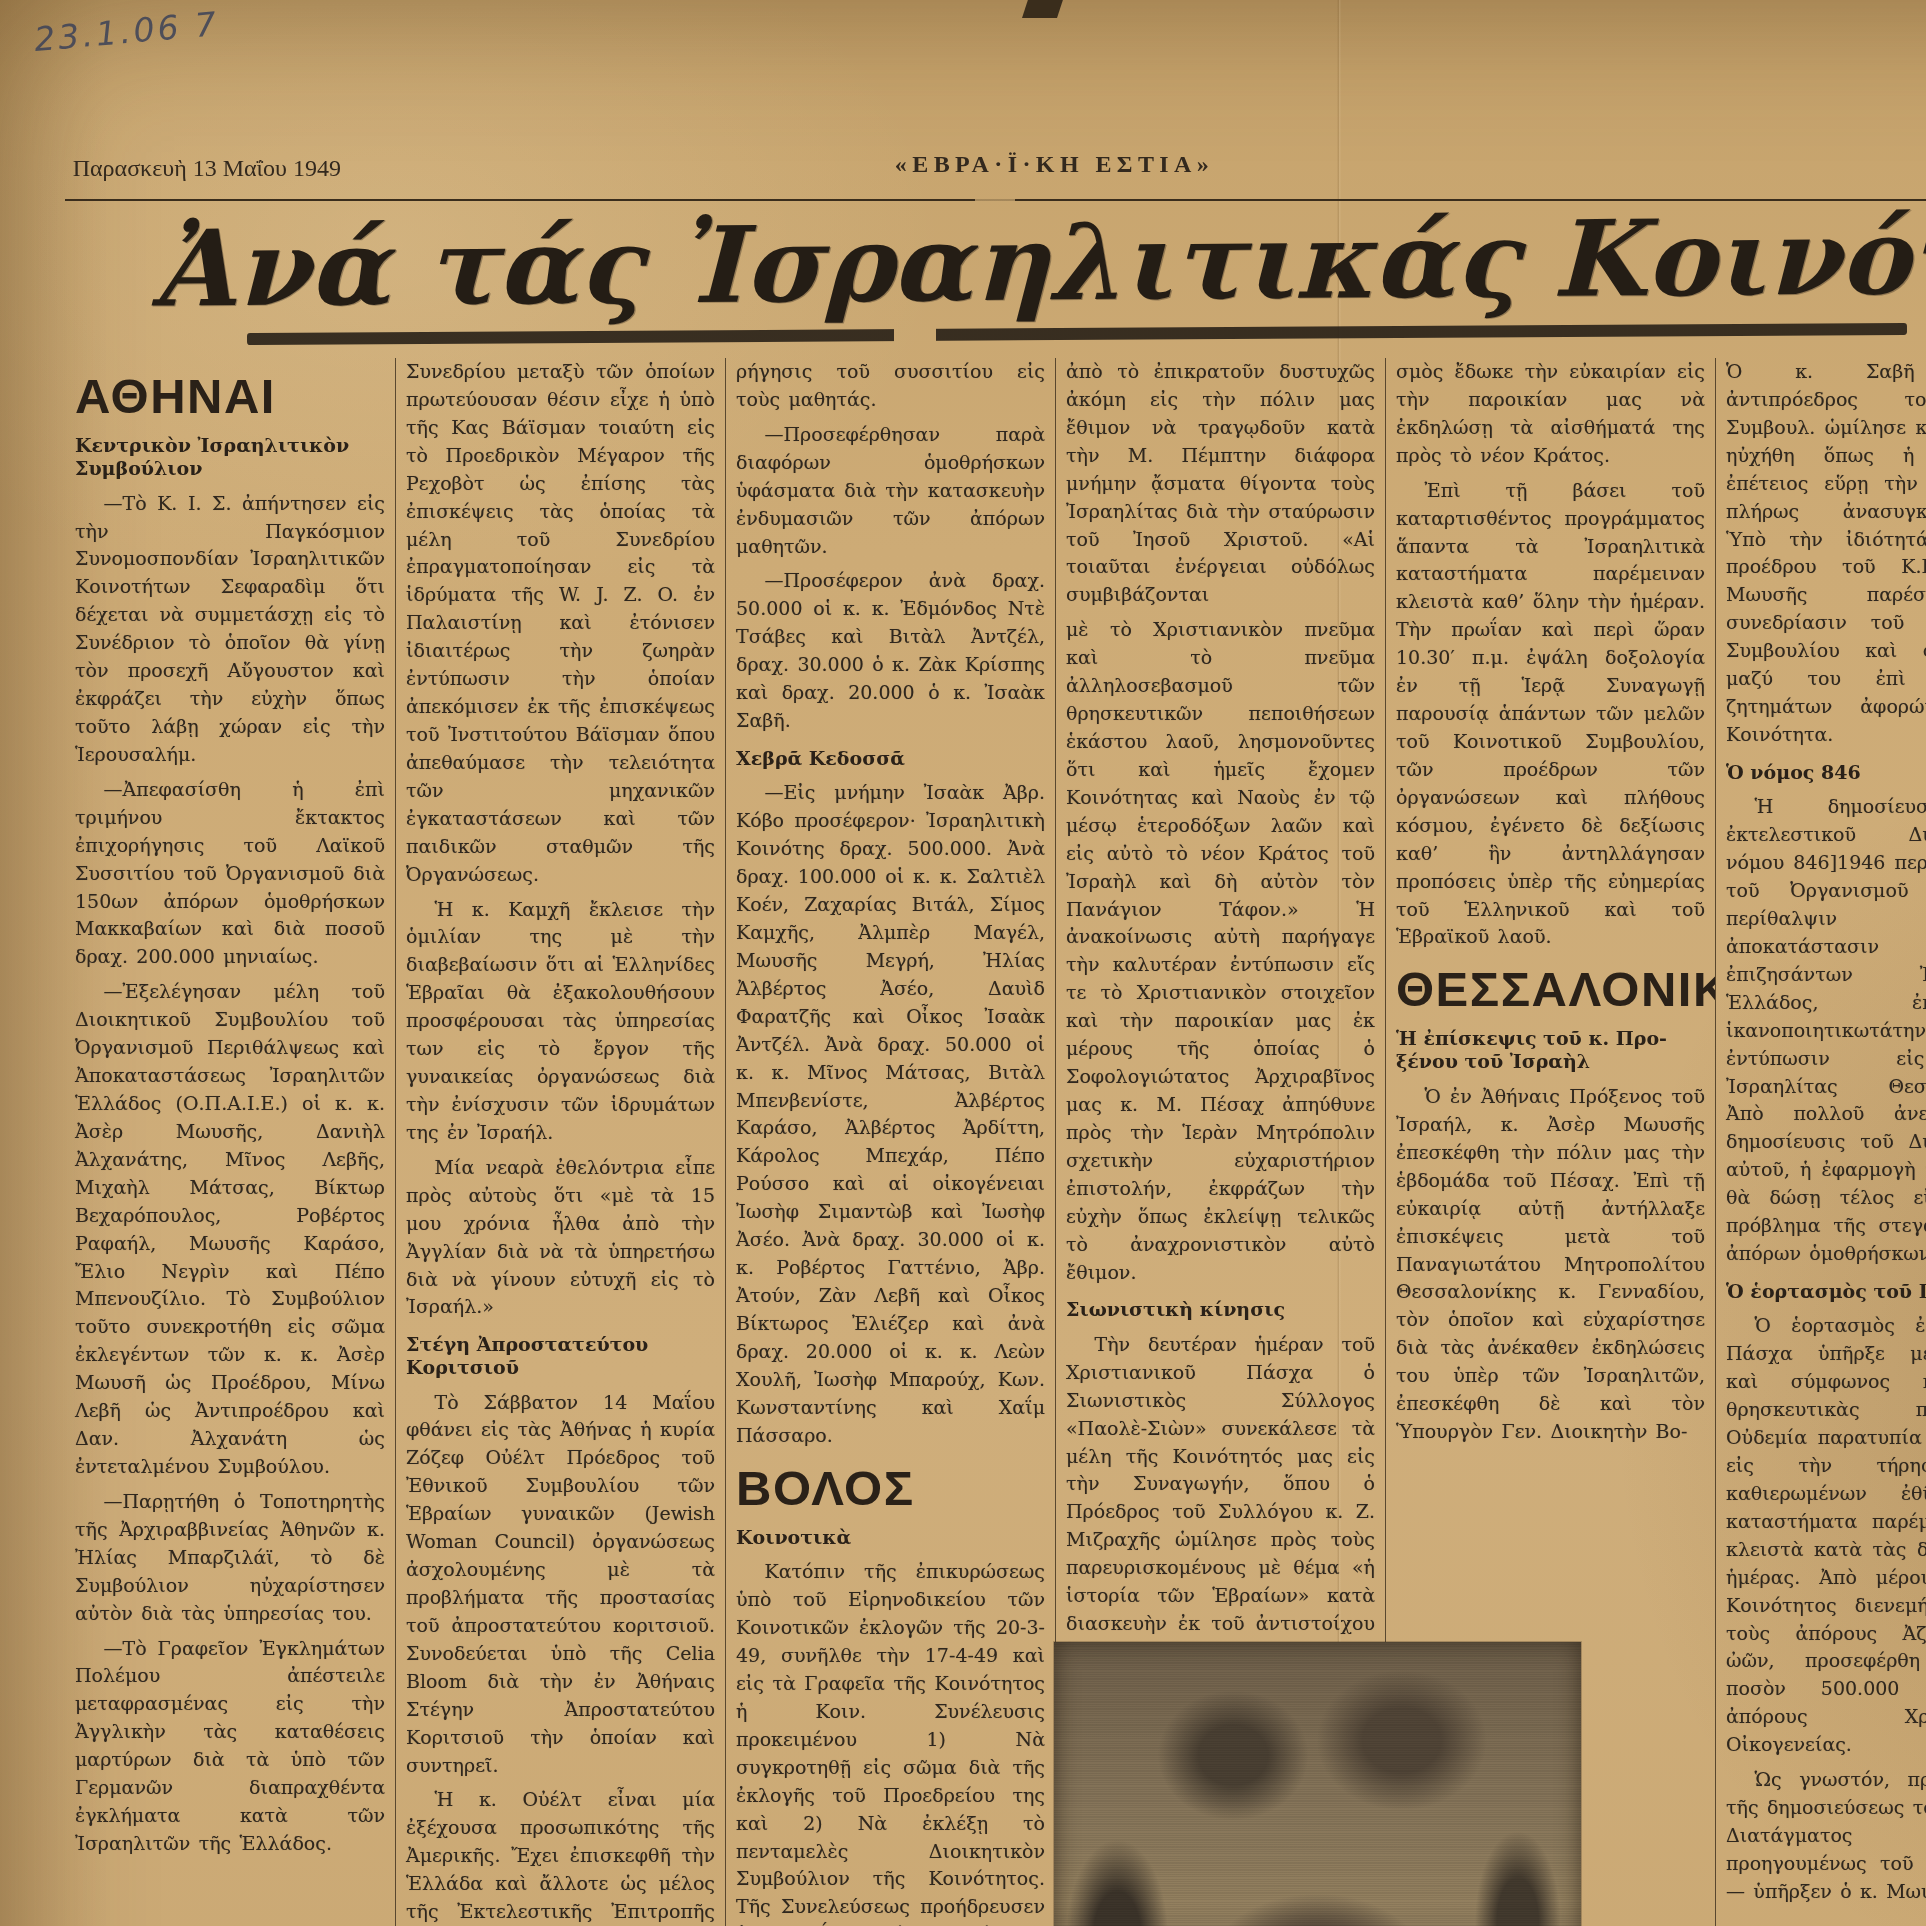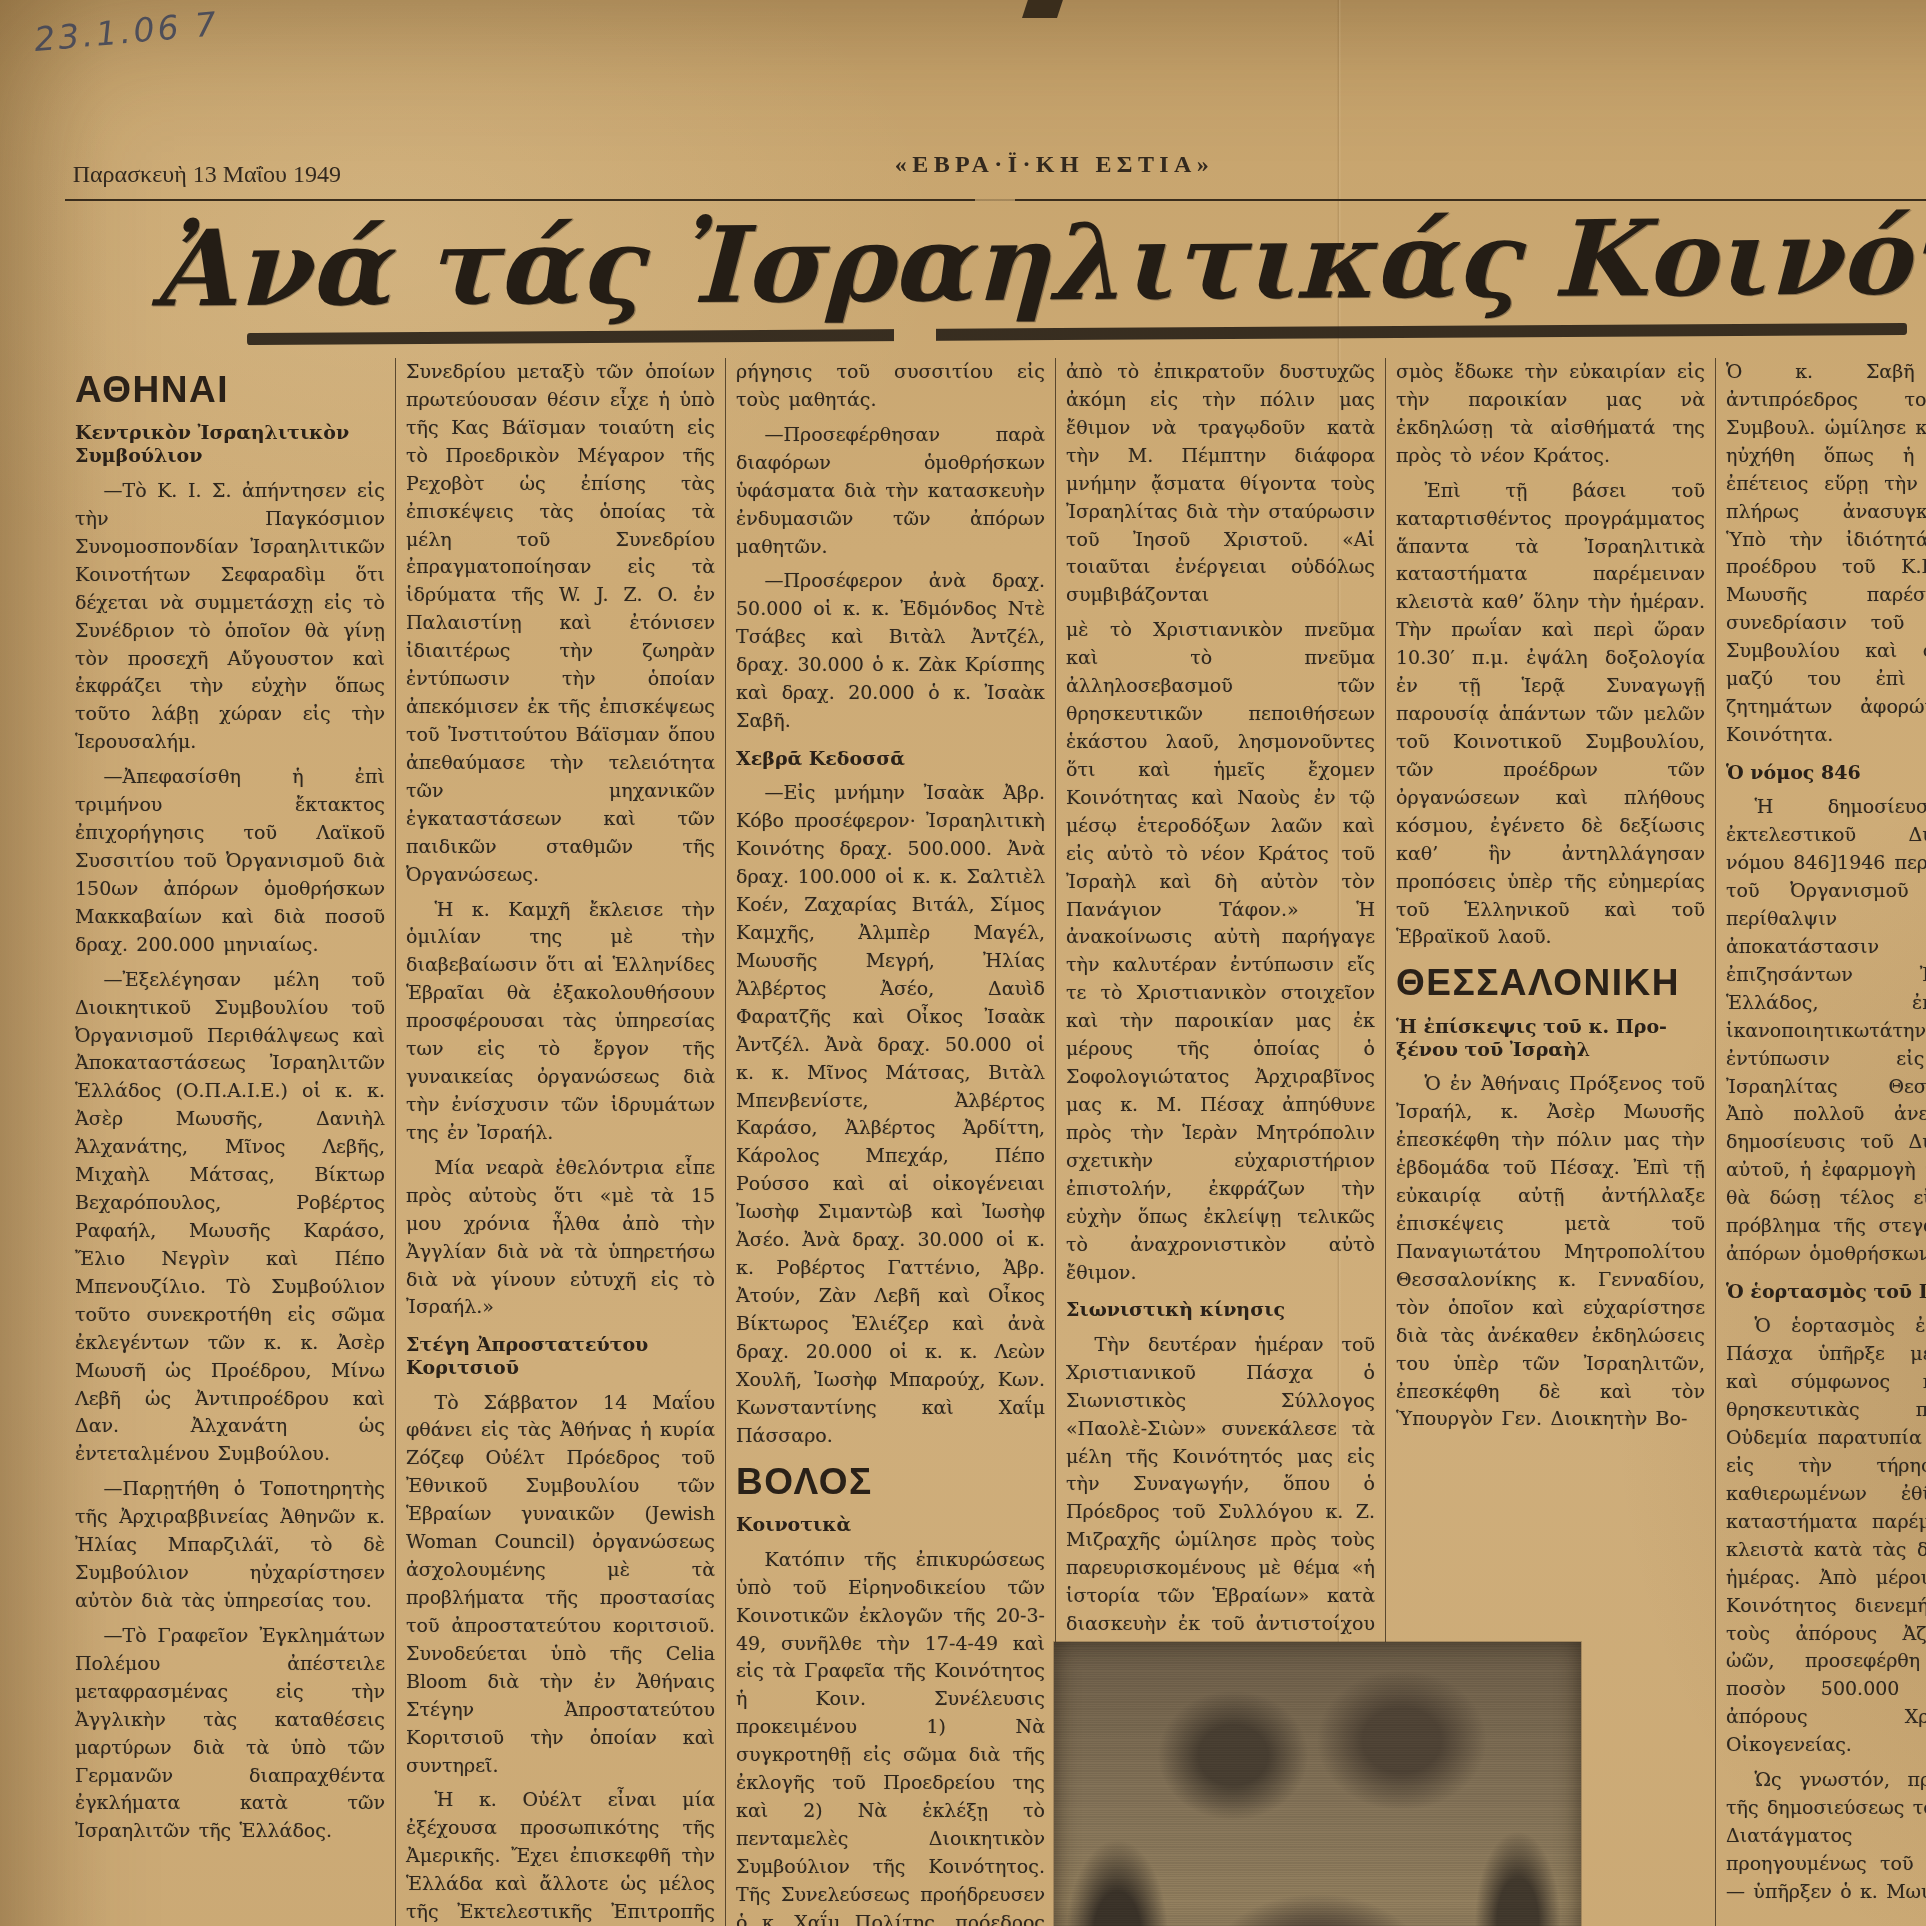--- a/index.html
+++ b/index.html
@@ -12,21 +12,21 @@
       linear-gradient(90deg, rgba(92,62,24,.10) 0%, rgba(0,0,0,0) 5% 90%, rgba(92,62,24,.16) 100%),
       linear-gradient(180deg, #c6a36c 0%, #cdab76 18%, #cfae7b 45%, #c9a772 72%, #c3a069 100%);
     box-shadow:inset 0 0 146px rgba(70,45,12,.45);
     color:#2f271e;}
   .crease{position:absolute;top:0;bottom:0;width:3.9px;
     background:linear-gradient(90deg,rgba(0,0,0,0),rgba(90,60,20,.18),rgba(255,240,210,.14),rgba(0,0,0,0));}
   .tear{position:absolute;background:#3a2d1c;}
   
   #masthead{position:absolute;left:65px;right:131px;top:151px;height:46px;
     font-family:"Liberation Serif",serif;font-size:24px;color:#33291e;}
-  #mh-date{position:absolute;left:7.7px;top:10px;}
+  #mh-date{position:absolute;left:7.7px;top:4px;}
   #mh-title{position:absolute;left:50%;transform:translateX(-50%);top:0;font-weight:bold;letter-spacing:5.4px;}
   #mh-rule{position:absolute;left:65px;right:131px;top:199px;height:1.9px;
     background:linear-gradient(90deg,#3a2d1c 0 46%,rgba(58,45,28,.25) 46% 48%,#3a2d1c 48% 100%);}
   
   #annotation{position:absolute;left:34px;top:11.6px;font-family:"DejaVu Sans",sans-serif;
     font-style:italic;font-size:33px;color:#3c4258;transform:rotate(-5deg);opacity:.85;letter-spacing:3.1px;}
   
   #headline{position:absolute;left:162px;top:200px;width:1888px;text-align:center;
     font-family:"DejaVu Serif",serif;font-style:italic;font-weight:bold;font-size:105px;
     color:#241d15;transform:rotate(-.4deg) skewX(-4deg);white-space:nowrap;
@@ -35,21 +35,21 @@
     background:linear-gradient(90deg,#241d15 0 39%,rgba(0,0,0,0) 39% 41.5%,#241d15 41.5% 100%);
     transform:rotate(-.35deg);opacity:.88;border-radius:3.1px;}
   
   #cols{position:absolute;left:65px;top:358px;width:1980px;height:2654px;
     display:grid;grid-template-columns:repeat(6,1fr);column-gap:0;}
   .col{overflow:hidden;padding:0 10px;}
   .col + .col{border-left:1.2px solid rgba(56,43,27,.78);}
   .col p{font-size:19px;line-height:1.47;text-align:justify;margin:0 0 7px;text-indent:28.5px;
     color:#2f271e;text-shadow:0 0 0.8px rgba(47,39,30,.35);word-spacing:2.3px;}
   .col p.noind{text-indent:0;}
-  .h1{font-family:"Liberation Sans","DejaVu Sans",sans-serif;font-weight:bold;font-size:37px;
+  .h1{font-family:"Liberation Sans","DejaVu Sans",sans-serif;font-weight:bold;font-size:49px;
     letter-spacing:1.5px;margin:13px 0 10px;color:#2a2118;line-height:1.05;}
   .h2{font-family:"DejaVu Serif",serif;font-weight:bold;font-size:19px;line-height:1.2;
     margin:11.6px 0 10px;color:#2a2118;}
   .h2 .l1{display:block;text-align:left;}
   .h2 .l2{display:block;text-align:left;}
   .spacer{width:100%;}
   .sp-photo{height:551px;}
   
   #photo{position:absolute;left:1054px;top:1642px;width:527px;height:378px;
     background:

